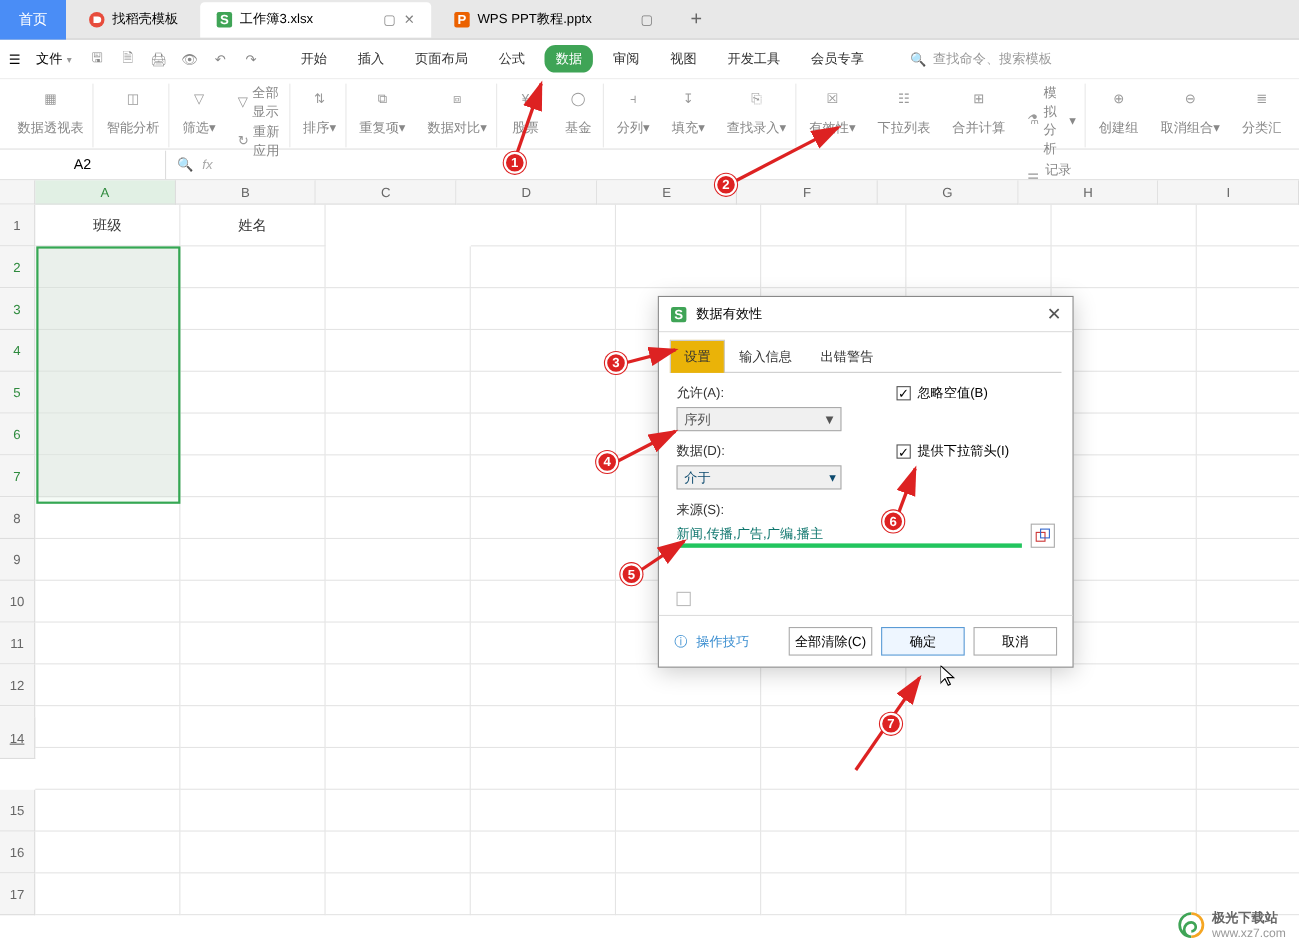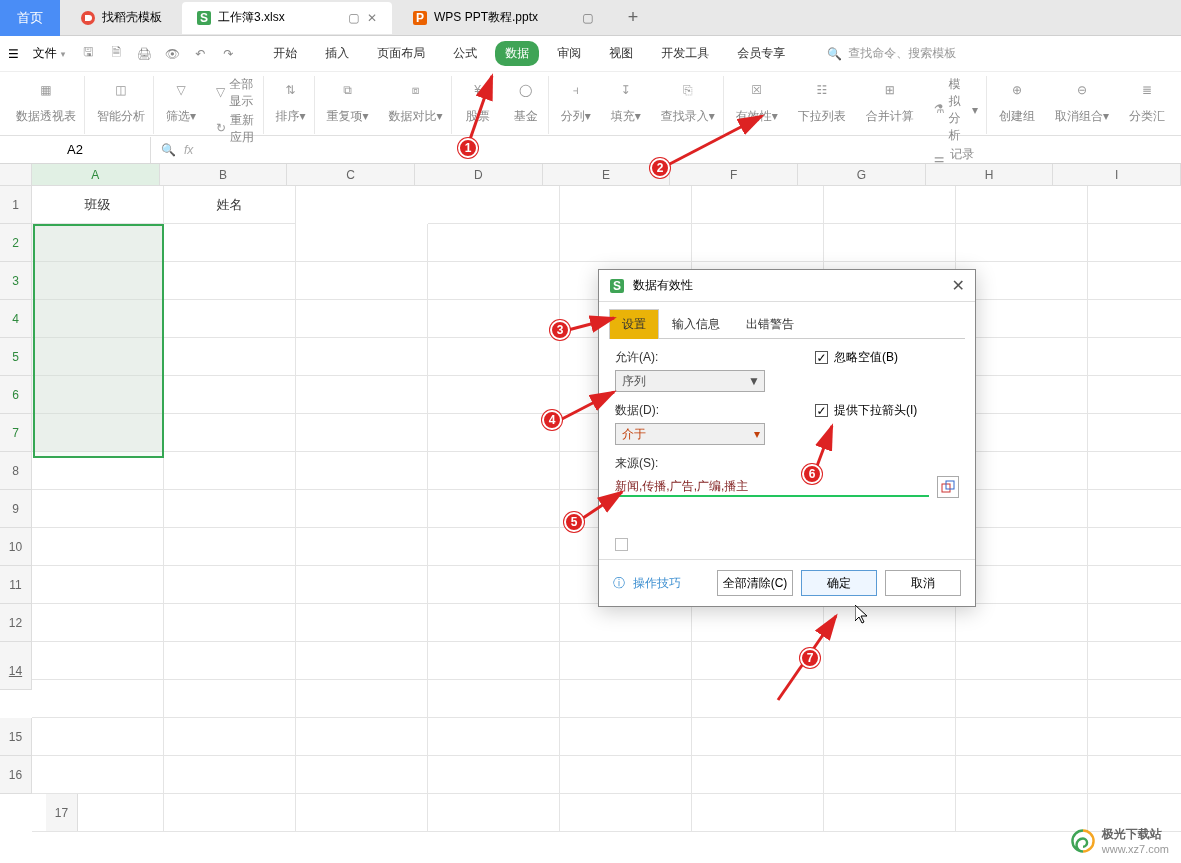--- a/index.html
+++ b/index.html
@@ -58,25 +58,25 @@
 .dlg-tabs{display:flex;border-bottom:1px solid #ccc;margin:6px 10px 0}
 .dlg-tab{padding:6px 12px;border:1px solid transparent;border-bottom:none;color:#333;position:relative;top:1px}
 .dlg-tab.active{border-color:#ccc;background:#eab308}
 .dlg-body{padding:10px 16px 8px}
 .fieldset-lbl{color:#333;margin-bottom:4px}
 .form-row{display:flex;gap:40px;margin-bottom:10px}
 .col-l{flex:0 0 160px}
 .lbl-sm{font-size:12px;color:#333;margin-bottom:4px;display:block}
 .combo{width:150px;height:22px;border:1px solid #aaa;background:#f0f0f0;display:flex;align-items:center;padding:0 6px;position:relative;color:#555}
 .combo .arrow{position:absolute;right:4px}
-.combo.disabled{color:#c2410c}
+.combo.disabled{color:#0c4a6e}
 .chk{display:flex;align-items:center;gap:6px;margin-bottom:6px}
 .chk-box{width:13px;height:13px;border:1px solid #555;display:flex;align-items:center;justify-content:center}
 .src-row{display:flex;align-items:center;gap:8px}
-.src-input{flex:1;border:none;border-bottom:2px solid #22c55e;padding:2px 0;color:#7f1d1d}
+.src-input{flex:1;border:none;border-bottom:4px solid #22c55e;padding:2px 0;color:#0f766e}
 .range-btn{width:22px;height:22px;border:1px solid #aaa;display:flex;align-items:center;justify-content:center}
 .apply-row{display:flex;align-items:center;gap:6px;margin-top:40px}
 .apply-row .chk-box{border-color:#bbb}
 .apply-row .txt{color:#aaa}
 .dlg-foot{display:flex;align-items:center;padding:10px 14px;border-top:1px solid #ddd;gap:8px}
 .tips{color:#3b8ed0;display:flex;align-items:center;gap:6px}
 .dlg-foot .btn{width:76px;height:26px;border:1px solid #aaa;display:flex;align-items:center;justify-content:center;background:#fff}
 .dlg-foot .btn.primary{border-color:#5a9bd5;background:#eef6ff}
 .dlg-foot .spacer{flex:1}
 
@@ -425,21 +425,21 @@
       <div class="row-h" style="top: 570px; height: 38px;">16</div>
       <div class="cell" style="left: 32px; top: 570px; width: 132px; height: 38px;"></div>
       <div class="cell" style="left: 164px; top: 570px; width: 132px; height: 38px;"></div>
       <div class="cell" style="left: 296px; top: 570px; width: 132px; height: 38px;"></div>
       <div class="cell" style="left: 428px; top: 570px; width: 132px; height: 38px;"></div>
       <div class="cell" style="left: 560px; top: 570px; width: 132px; height: 38px;"></div>
       <div class="cell" style="left: 692px; top: 570px; width: 132px; height: 38px;"></div>
       <div class="cell" style="left: 824px; top: 570px; width: 132px; height: 38px;"></div>
       <div class="cell" style="left: 956px; top: 570px; width: 132px; height: 38px;"></div>
       <div class="cell" style="left: 1088px; top: 570px; width: 132px; height: 38px;"></div>
-      <div class="row-h" style="top: 608px; height: 38px; margin-left: 46px;">17</div>
+      <div class="row-h" style="top: 608px; height: 38px;">17</div>
       <div class="cell" style="left: 32px; top: 608px; width: 132px; height: 38px;"></div>
       <div class="cell" style="left: 164px; top: 608px; width: 132px; height: 38px;"></div>
       <div class="cell" style="left: 296px; top: 608px; width: 132px; height: 38px;"></div>
       <div class="cell" style="left: 428px; top: 608px; width: 132px; height: 38px;"></div>
       <div class="cell" style="left: 560px; top: 608px; width: 132px; height: 38px;"></div>
       <div class="cell" style="left: 692px; top: 608px; width: 132px; height: 38px;"></div>
       <div class="cell" style="left: 824px; top: 608px; width: 132px; height: 38px;"></div>
       <div class="cell" style="left: 956px; top: 608px; width: 132px; height: 38px;"></div>
       <div class="cell" style="left: 1088px; top: 608px; width: 132px; height: 38px;"></div>
     </div>

